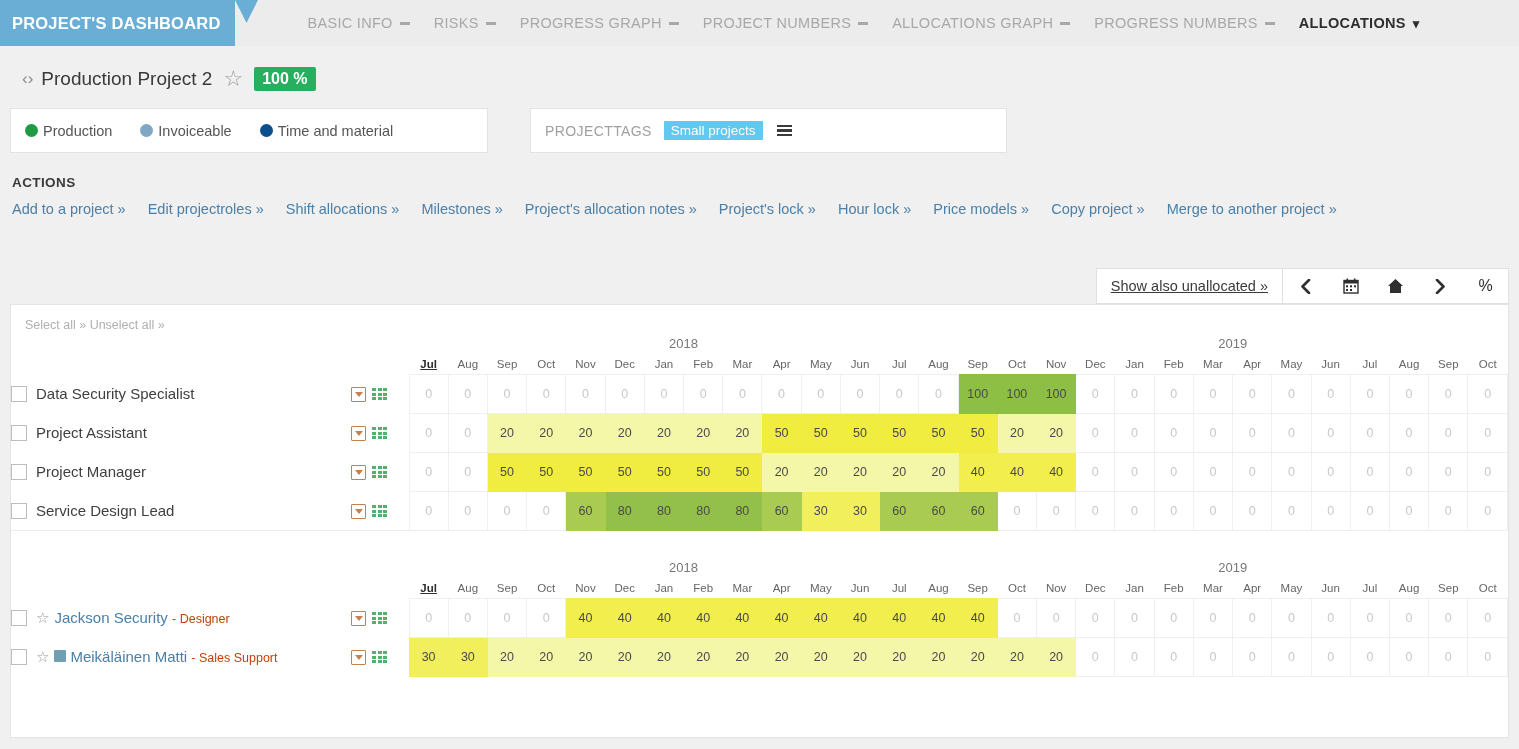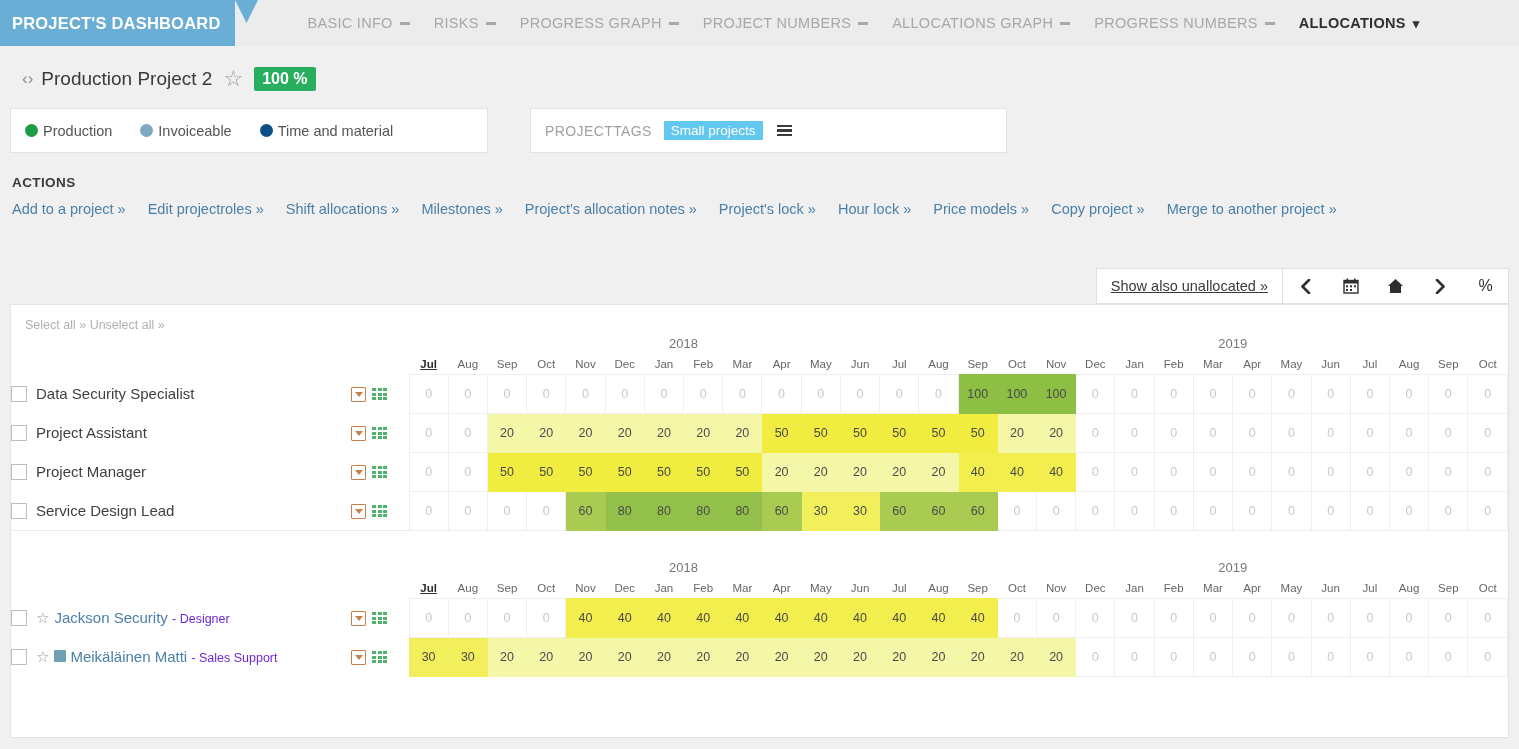--- a/index.html
+++ b/index.html
@@ -216,21 +216,21 @@
     width:16px;height:16px;
     border:1px solid #bdbdbd;
     background:#fff;
     display:inline-block;
     vertical-align:-3px;
     margin-right:9px;
     cursor:pointer;
   }
   .rowstar{ color:#9a9a9a; font-size:15px; margin-right:5px;}
   .personlink{ color:#4a7fa8; }
-  .roletag{ color:#6d28d9; font-size:12.5px; }
+  .roletag{ color:#c2410c; font-size:12.5px; }
   .avatarsq{
     display:inline-block;width:12px;height:12px;background:#6f9fb0;
     vertical-align:0px; margin-right:4px;border-radius:1px;
   }
   td.iconcell { white-space:nowrap; }
   .ic-dd{
     display:inline-block;width:15px;height:15px;
     border:1.5px solid #c8804a;
     vertical-align:middle;
     position:relative;

